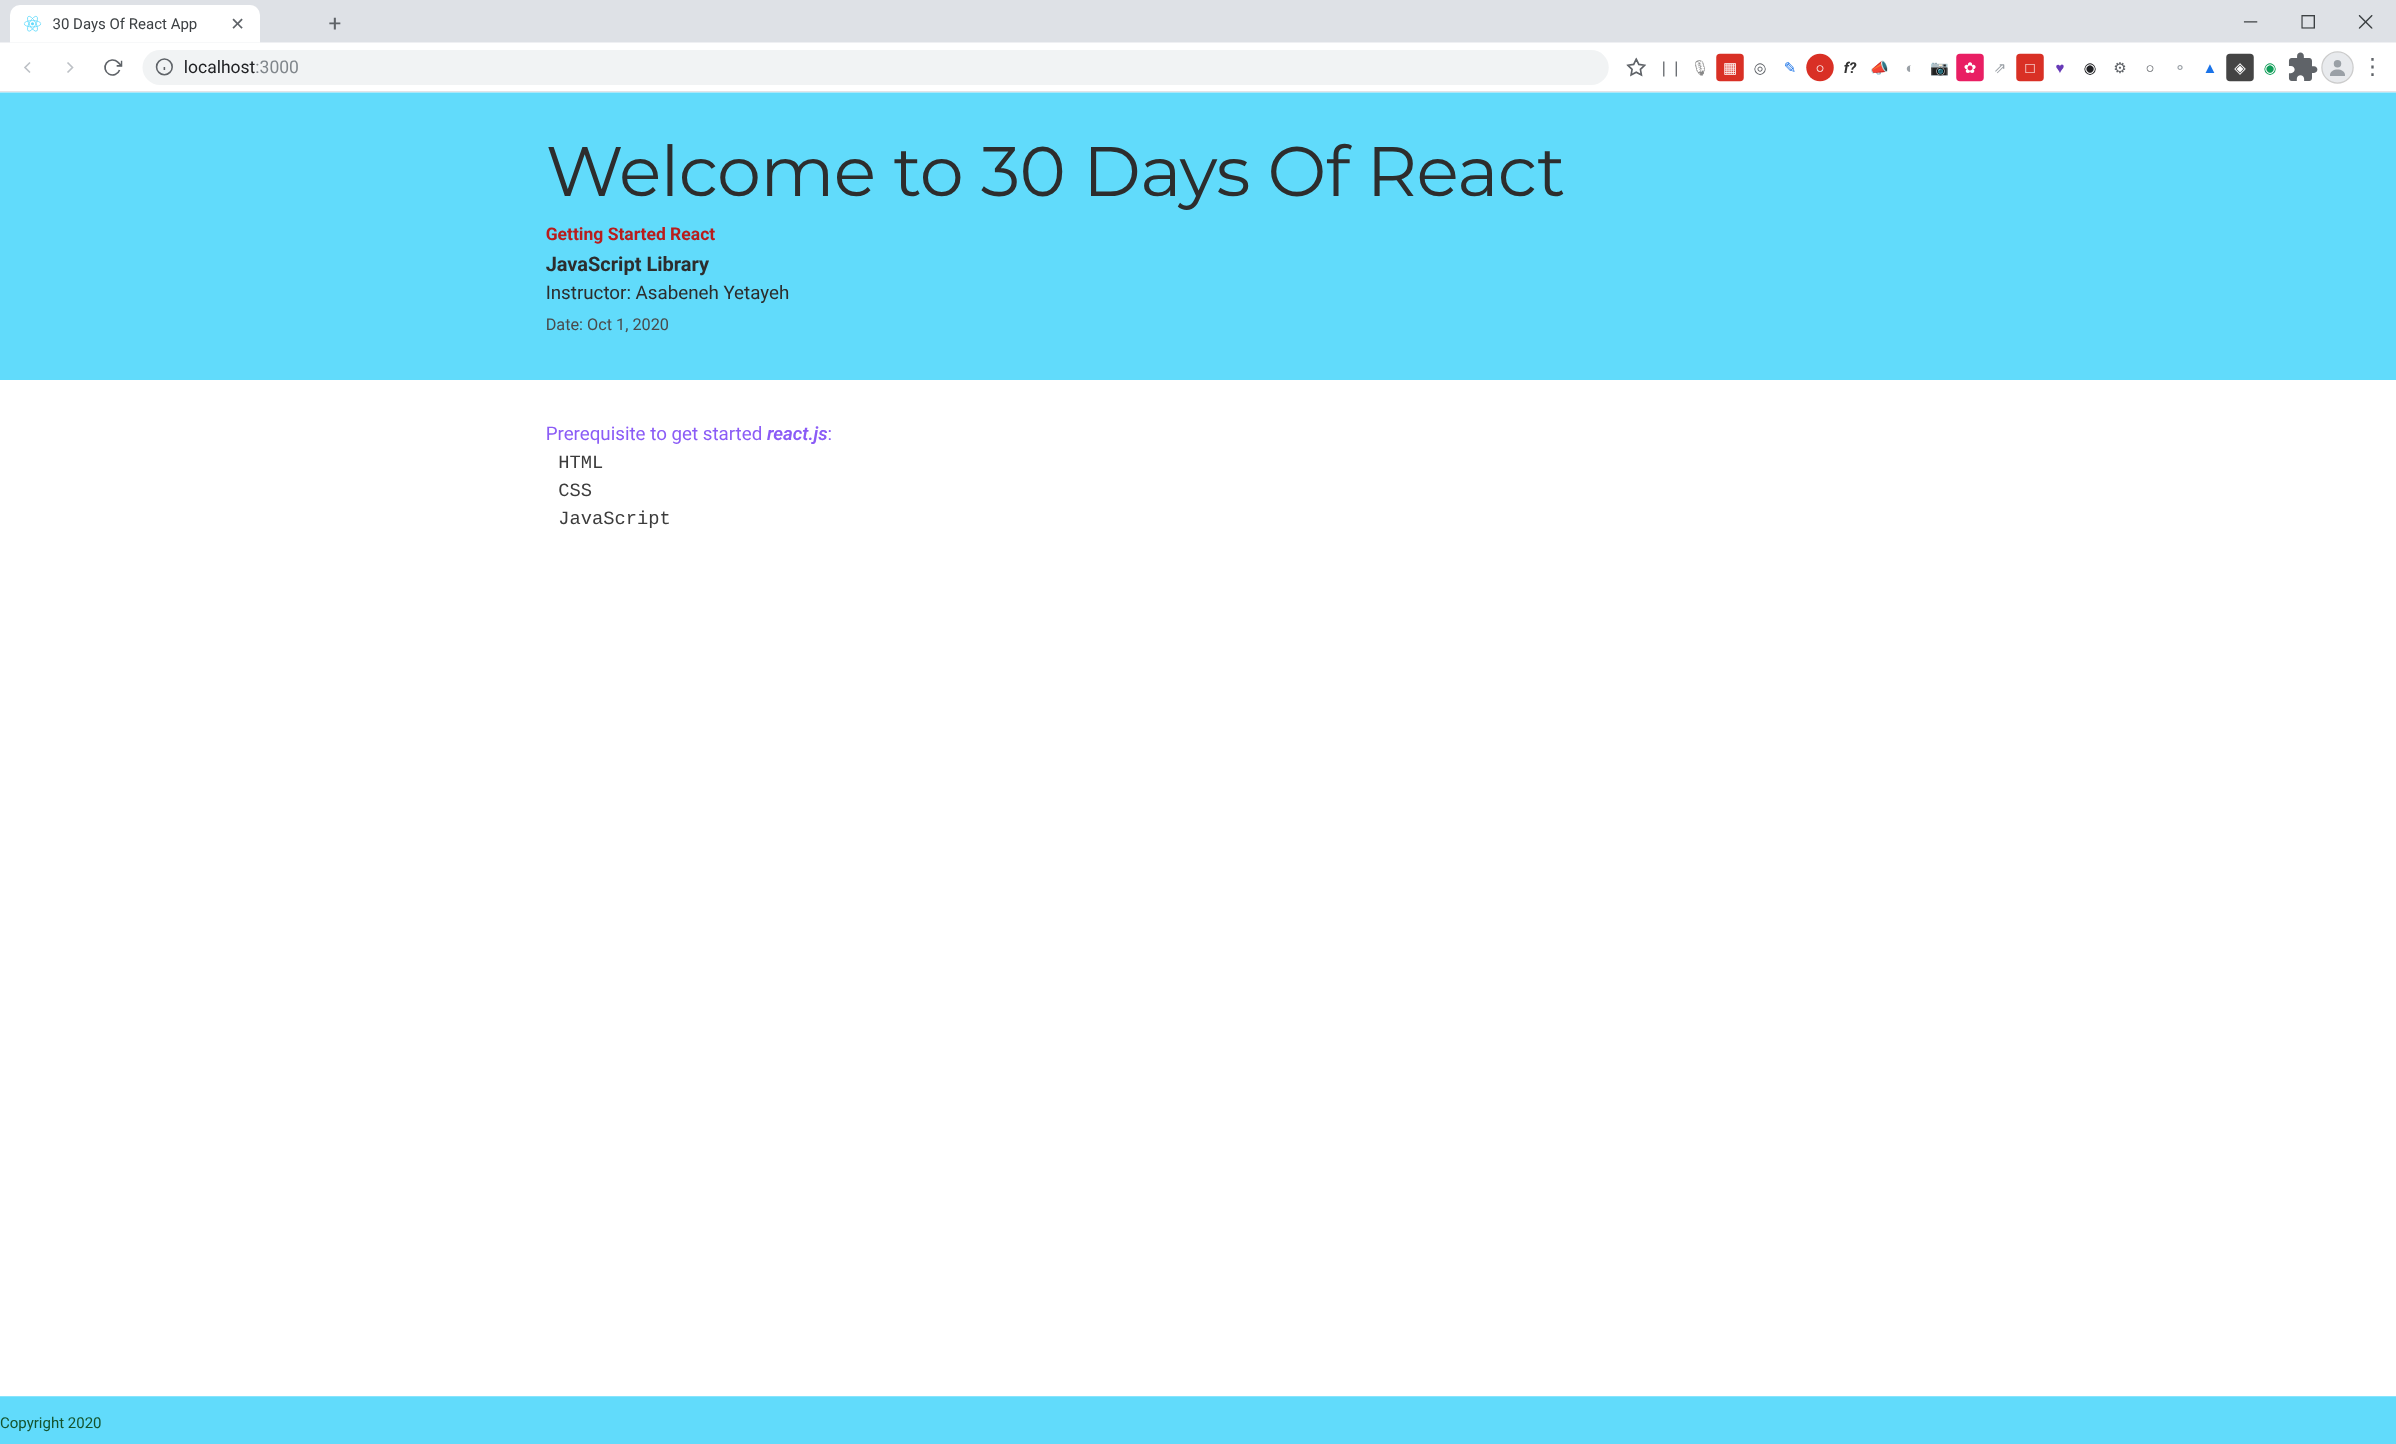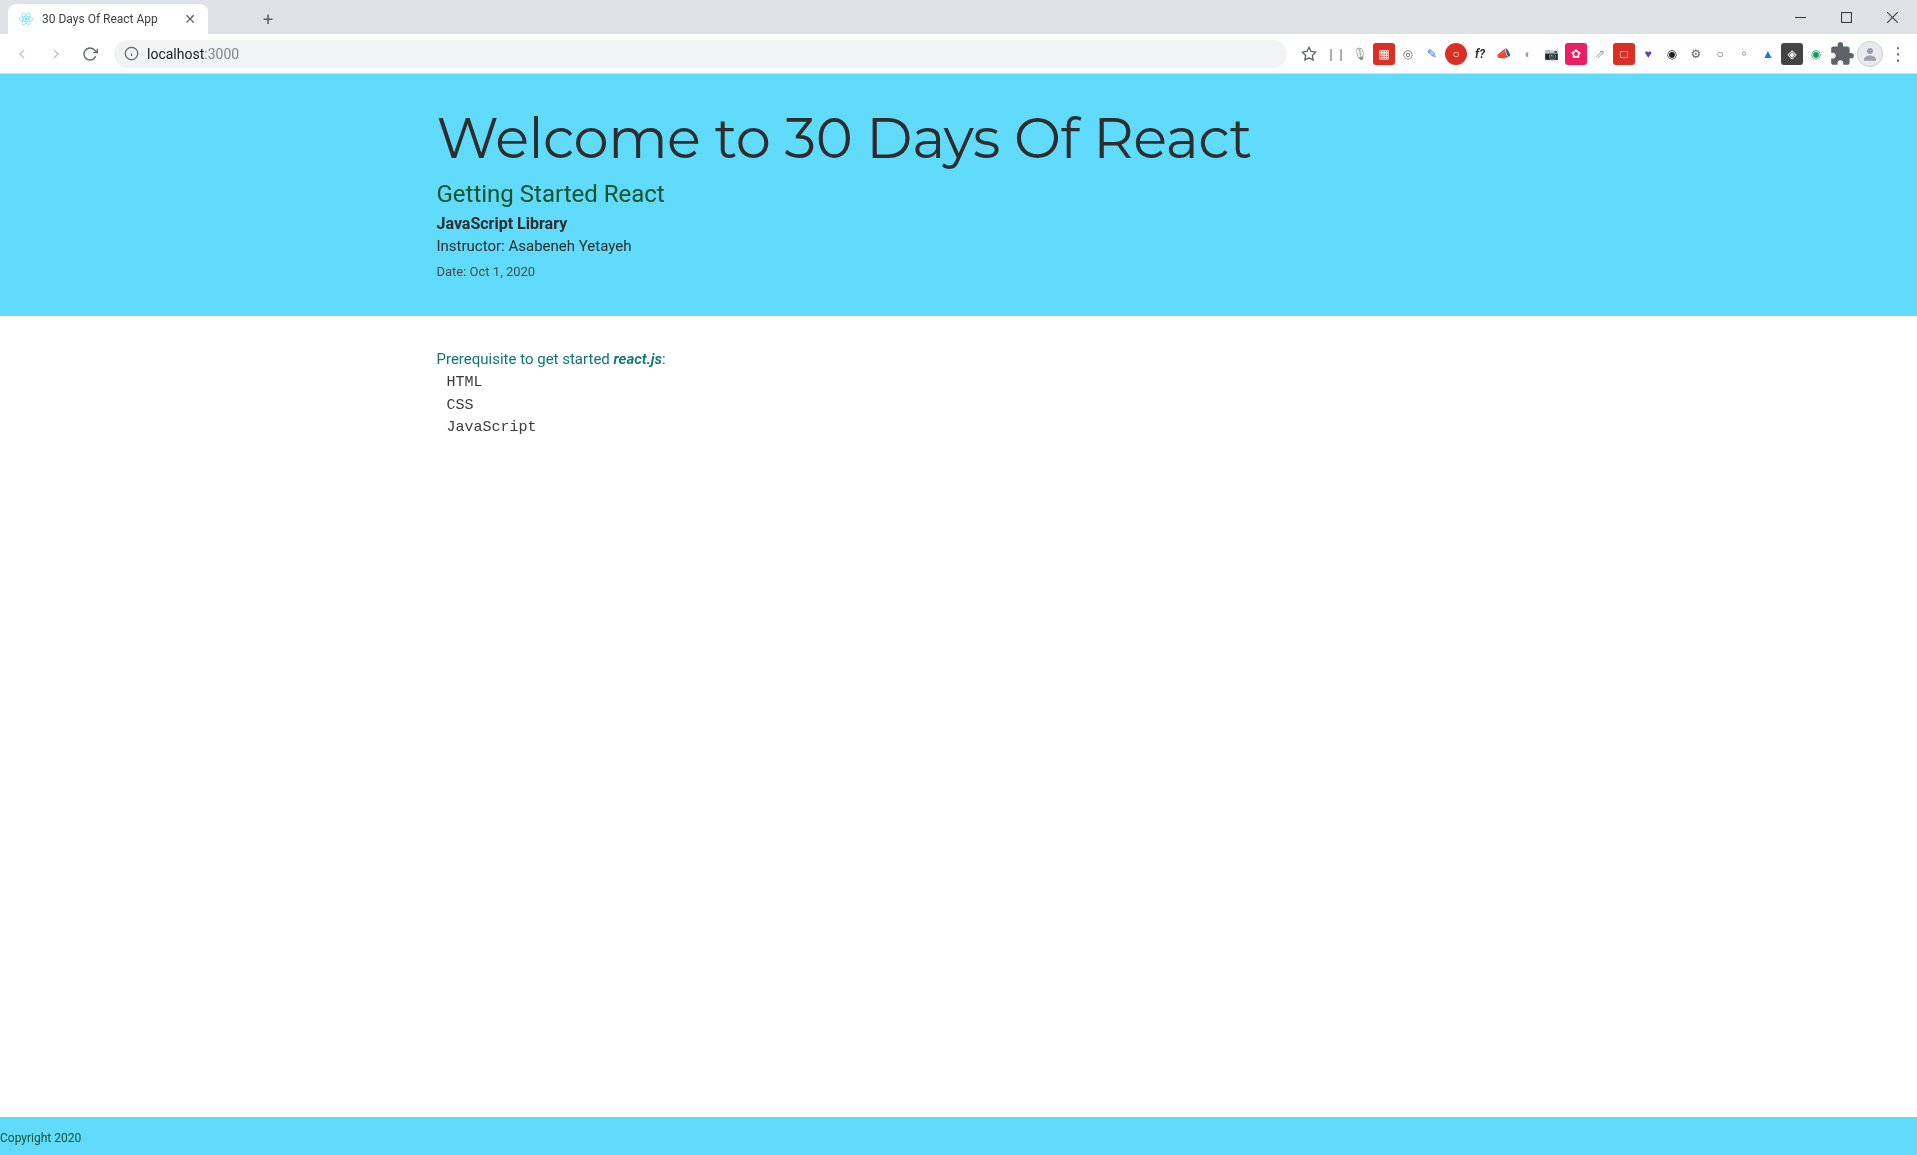--- a/index.html
+++ b/index.html
@@ -136,23 +136,23 @@
     .page-title {
       font-size: 56px;
       font-weight: 400;
       color: #2d2d2d;
       letter-spacing: -0.5px;
       margin-bottom: 10px;
       line-height: 1.15;
       font-family: "Montserrat", -apple-system, BlinkMacSystemFont, "Segoe UI", Roboto, Arial, sans-serif;
     }
     .page-subtitle {
-      font-size: 24px;
-      font-weight: 400;
-      color: #14532d;
+      font-size: 14px;
+      font-weight: 700;
+      color: #b91c1c;
       margin-bottom: 6px;
     }
     .library {
       font-size: 16px;
       color: #2d2d2d;
       margin-bottom: 4px;
     }
     .instructor {
       font-size: 15px;
       color: #2d2d2d;
@@ -161,21 +161,21 @@
     .date-line {
       font-size: 13px;
       color: #4a4a4a;
     }
     .page-main {
       flex: 1;
       padding-top: 22px;
     }
     .prereq {
       font-size: 15px;
-      color: #0f766e;
+      color: #8b5cf6;
     }
     .prereq .em { font-style: italic; font-weight: 600; }
     .prereq-list {
       list-style: none;
       padding-left: 10px;
       margin-top: 4px;
       font-family: Liberation Mono, monospace;
     }
     .prereq-list li {
       font-size: 15px;

